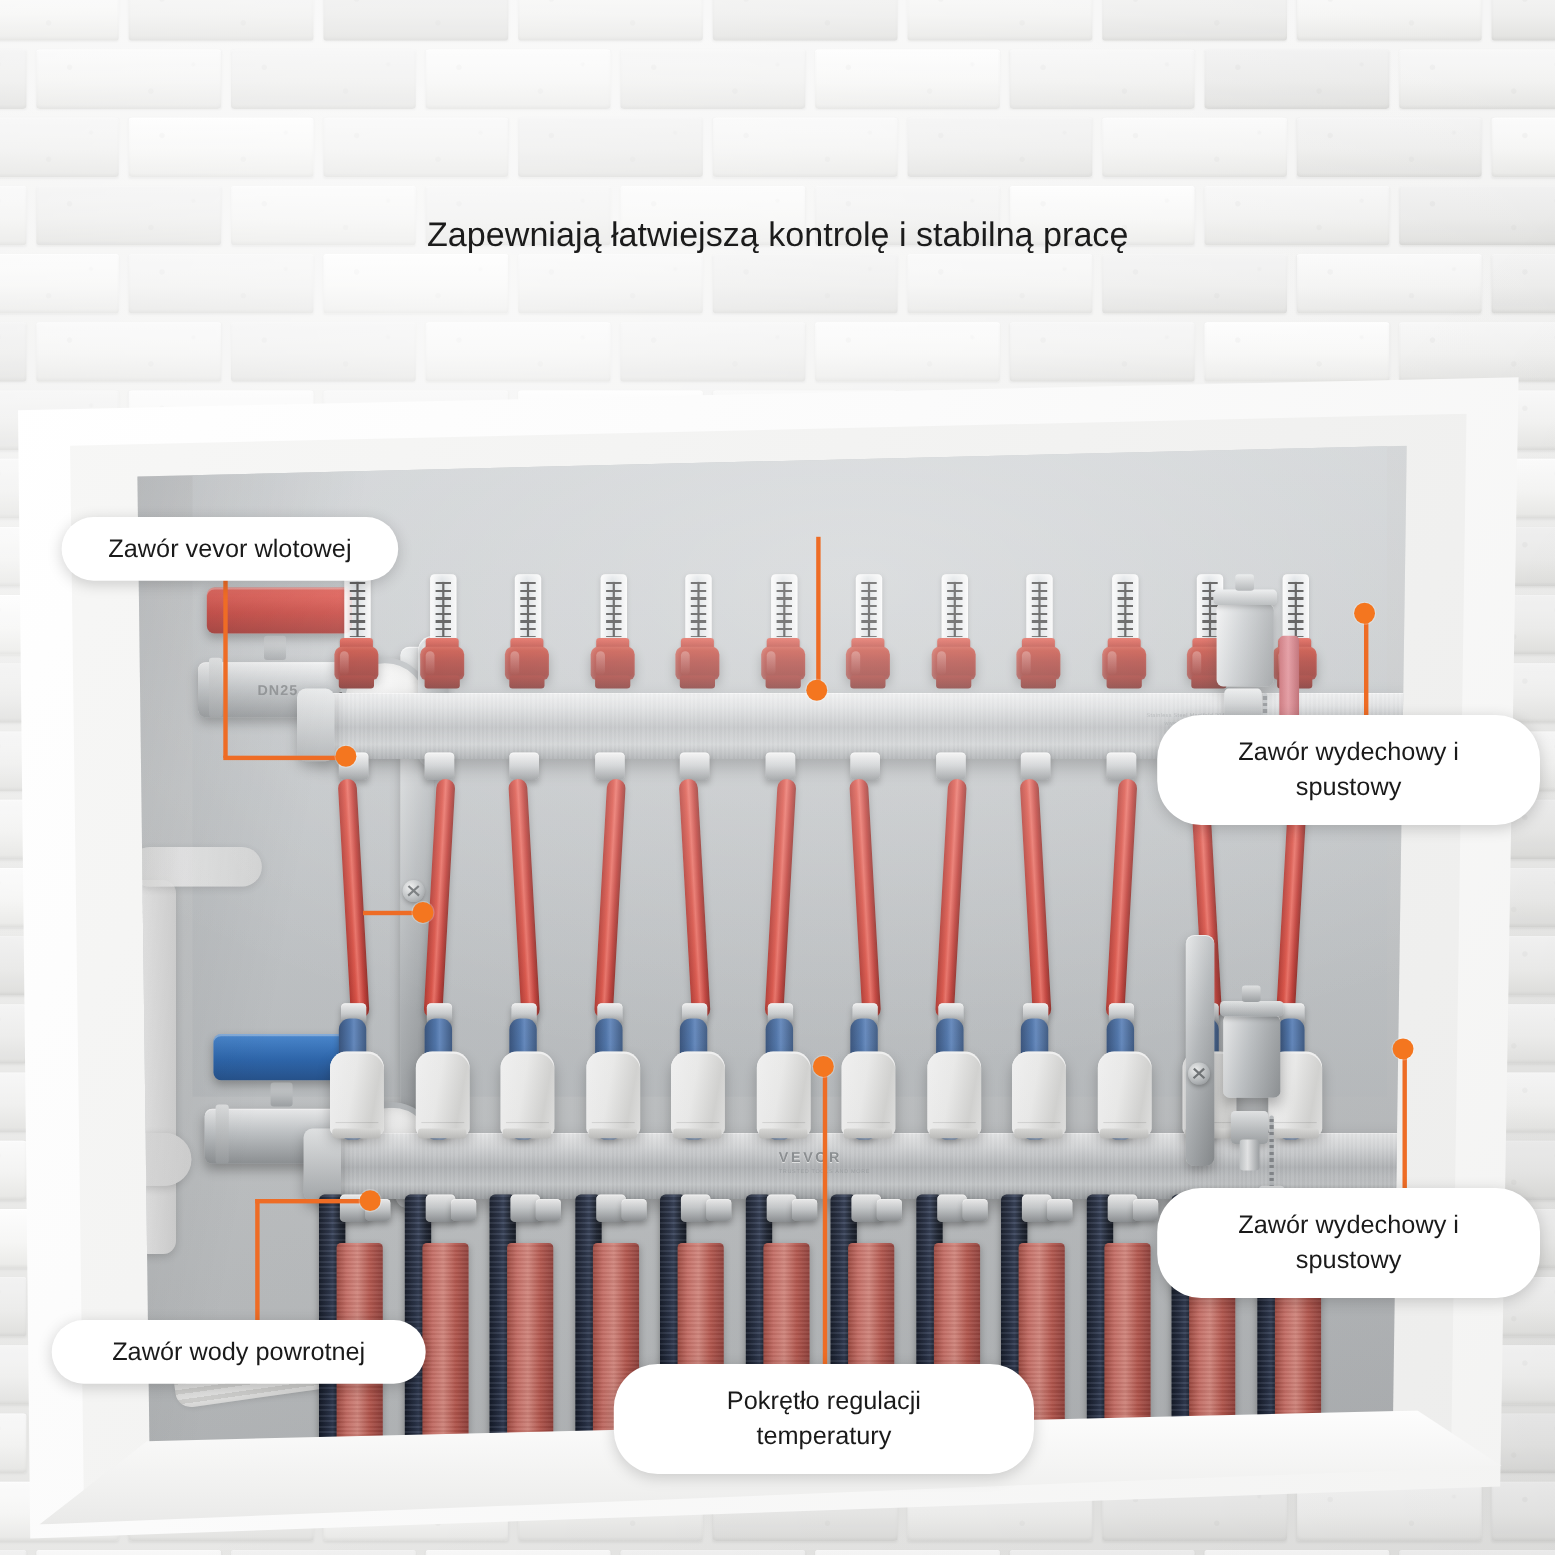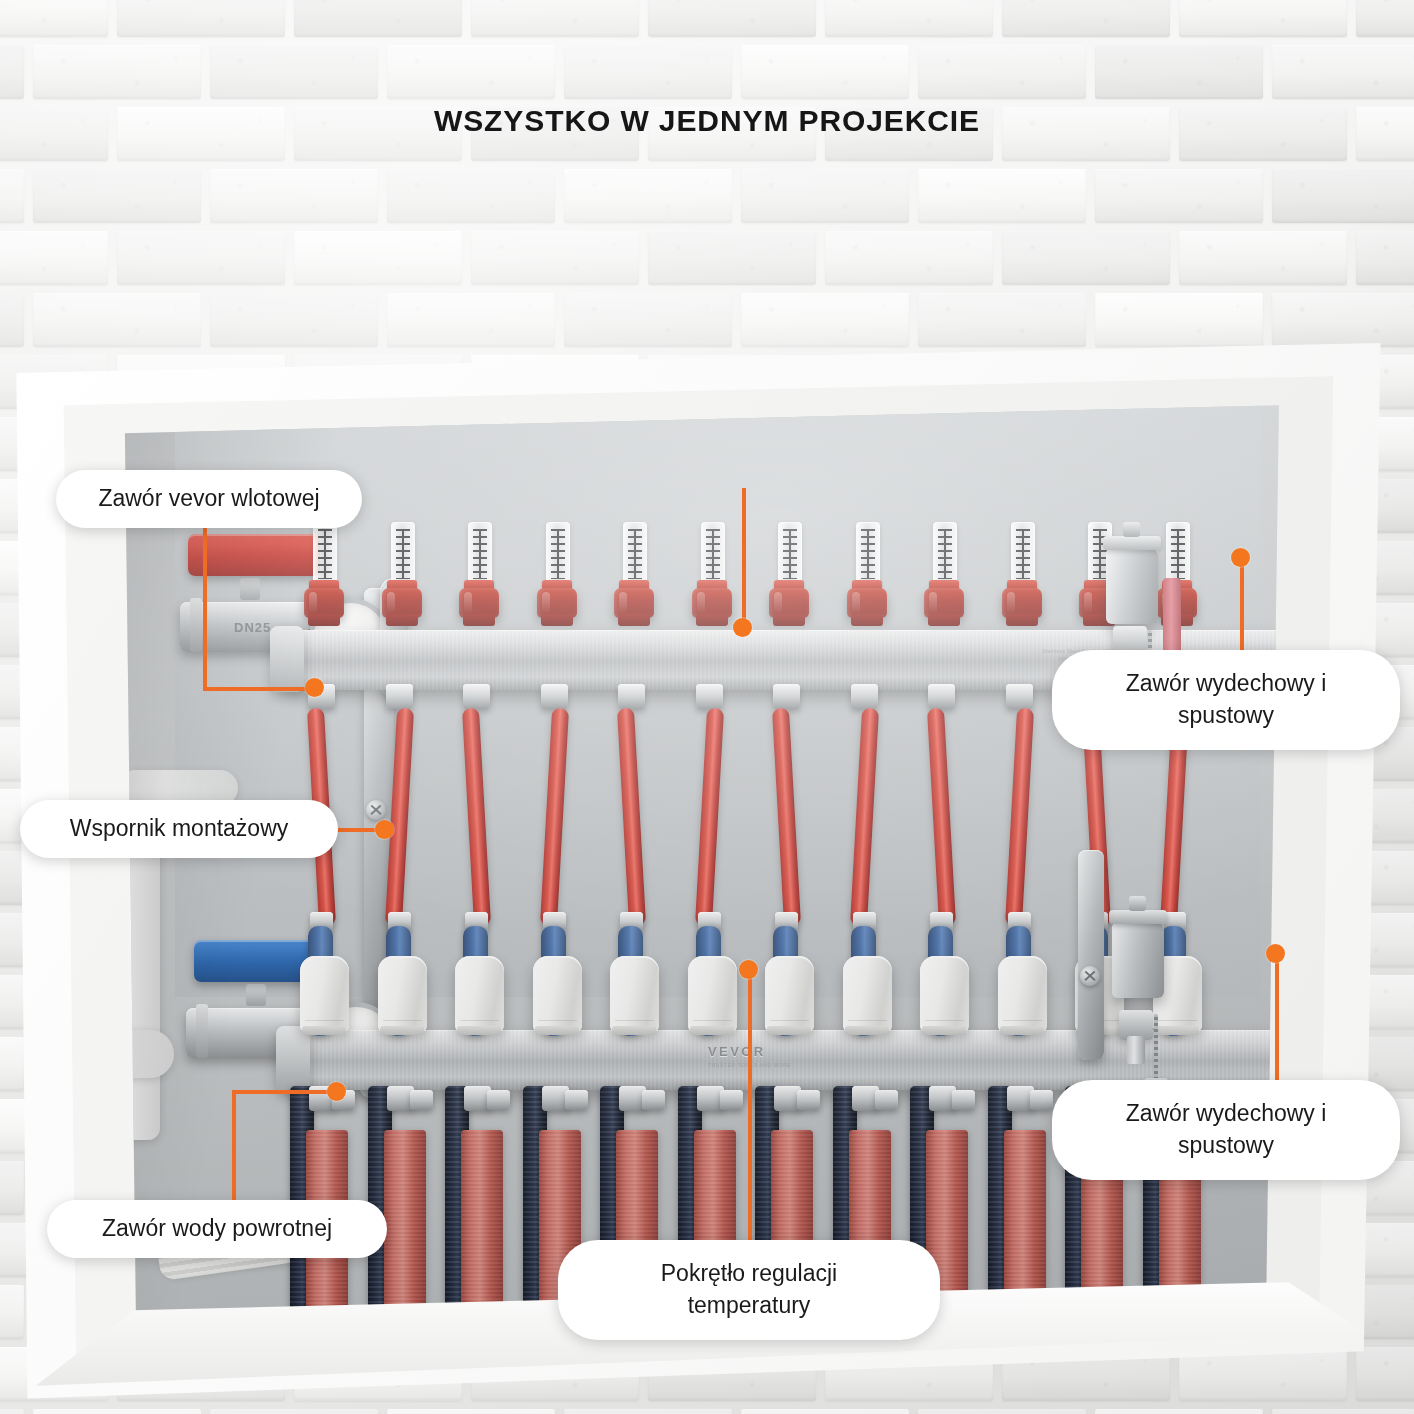--- a/index.html
+++ b/index.html
@@ -627,21 +627,21 @@
           <div class="brick" style="left: 624px; width: 168px; filter: brightness(0.964);"></div>
           <div class="brick" style="left: 801px; width: 168px; filter: brightness(0.994);"></div>
           <div class="brick" style="left: 978px; width: 168px; filter: brightness(0.97);"></div>
           <div class="brick" style="left: 1155px; width: 168px; filter: brightness(1);"></div>
           <div class="brick" style="left: 1332px; width: 168px; filter: brightness(0.976);"></div>
         </div>
       </div>
     <div class="wall-shade"></div>
   </div>
 
-  <div class="headline">WSZYSTKO W JEDNYM PROJEKCIE</div>
+  <div class="subline">Zapewniają łatwiejszą kontrolę i stabilną pracę</div>
 
   <div class="cabinet">
     <div class="cab-outer"></div>
     <div class="cab-inner-bezel"></div>
 
     <div class="cab-cavity">
       <div class="back-panel"></div>
       <div class="photo" id="photo">
           <div class="wpipe" style="left: 22px; top: 268px; width: 62px; height: 56px;"></div>
           <div class="wpipe" style="left: 10px; top: 268px; width: 40px; height: 180px; border-radius: 0px 0px 0px 20px;"></div>
@@ -962,23 +962,20 @@
 
   <div class="pill" style="left:56px;top:470px;width:306px;height:58px;">
     <span>Zawór vevor wlotowej</span>
   </div>
 
   <div class="pill two" style="left:1052px;top:650px;width:348px;height:100px;flex-direction:column;">
     <span>Zawór wydechowy i</span>
     <span>spustowy</span>
   </div>
 
-  <div class="pill" style="left:20px;top:800px;width:318px;height:58px;">
-    <span>Wspornik montażowy</span>
-  </div>
 
   <div class="pill two" style="left:1052px;top:1080px;width:348px;height:100px;flex-direction:column;">
     <span>Zawór wydechowy i</span>
     <span>spustowy</span>
   </div>
 
   <div class="pill" style="left:47px;top:1200px;width:340px;height:58px;">
     <span>Zawór wody powrotnej</span>
   </div>
 

